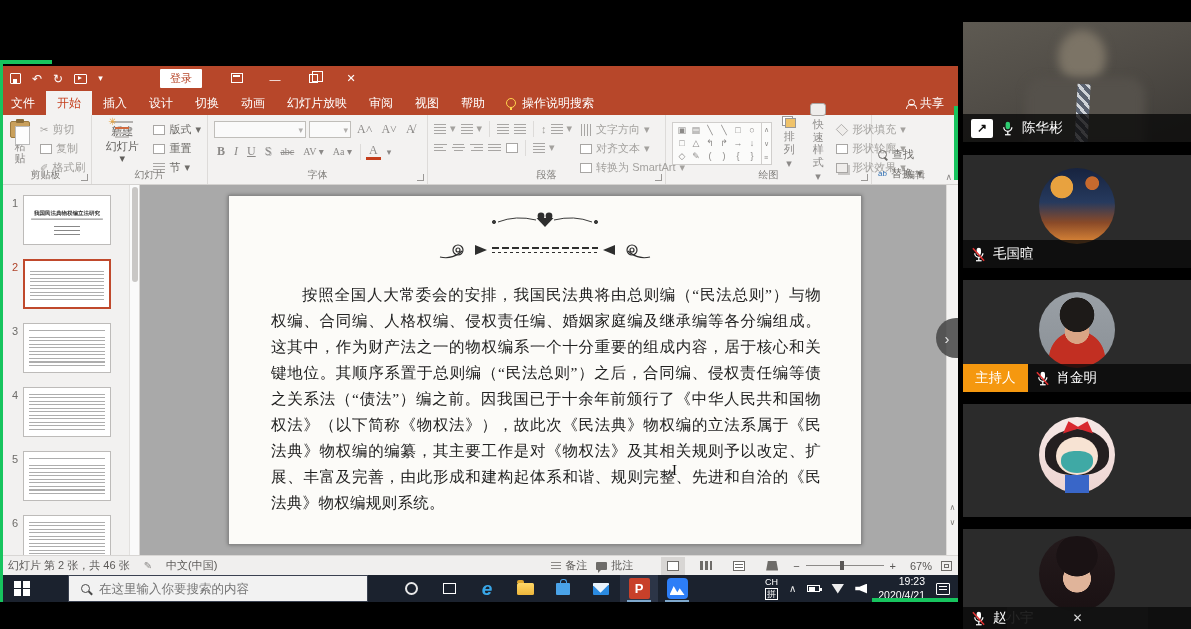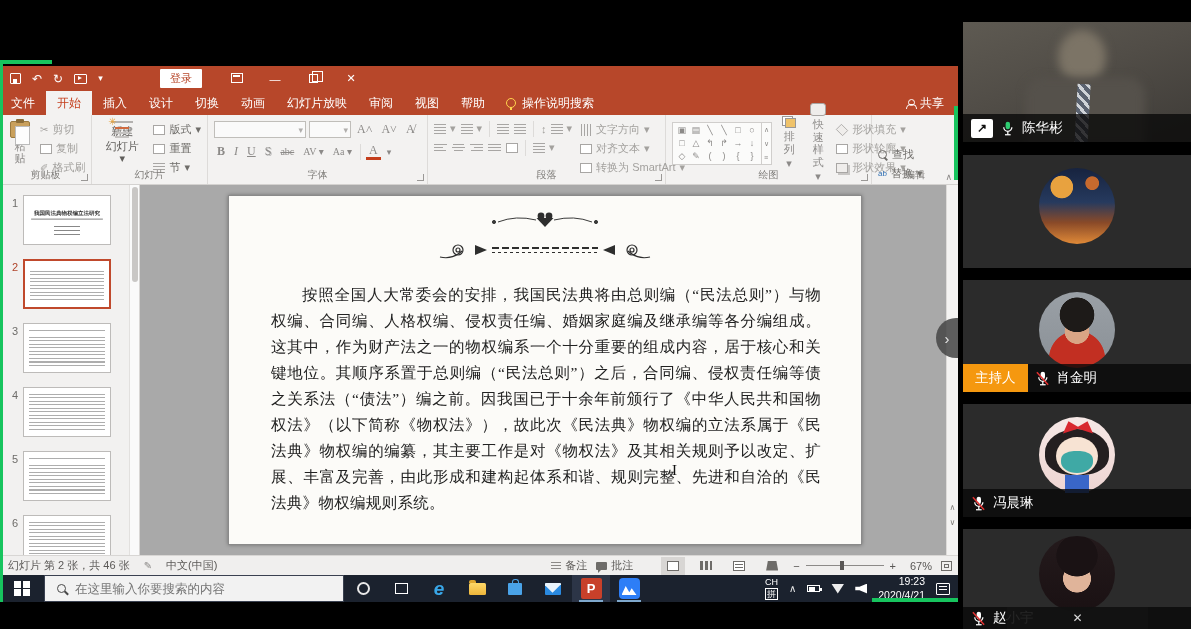--- a/index.html
+++ b/index.html
@@ -112,21 +112,21 @@
   .vb-ic.read::after { content:''; position:absolute; left:1px; top:2px; right:1px; height:1px; background:#6e6c69; box-shadow:0 3px 0 #6e6c69; }
   .vb-ic.show { clip-path:polygon(15% 0,85% 0,100% 100%,0 100%); border:none; background:#6e6c69; }
   .zoomer { display:flex; align-items:center; gap:6px; }
   .ztrack { width:78px; height:1px; background:#8c8a88; position:relative; }
   .zthumb { position:absolute; left:34px; top:-4px; width:4px; height:9px; background:#5a5856; }
   .zpct { width:30px; text-align:right; }
   .ic-fit { width:11px; height:10px; border:1px solid #6e6c69; position:relative; }
   .ic-fit::after { content:''; position:absolute; left:2px; top:2px; right:2px; bottom:2px; border:1px solid #6e6c69; }
 
   
-  #taskbar { position:absolute; left:0; top:575px; width:958px; height:27px; background:#1b222e; display:flex; align-items:center; color:#fff; }
+  #taskbar { position:absolute; left:0; top:575px; width:958px; height:27px; background:#1b222e; display:flex; align-items:center; color:#fff;gap:24px; }
   .tb-start { width:44px; height:100%; display:flex; align-items:center; justify-content:center; cursor:pointer; }
   .winlogo { display:grid; grid-template-columns:7px 7px; grid-auto-rows:7px; gap:1.5px; }
   .winlogo i { background:#fff; display:block; }
   .tb-search { width:300px; height:100%; background:#f2f2f2; display:flex; align-items:center; gap:9px; padding-left:12px; cursor:text; border:1px solid #3a4150; }
   .mag { width:9px; height:9px; border:1.7px solid #4a4a4a; border-radius:50%; position:relative; flex:none; }
   .mag::after { content:''; position:absolute; right:-4px; bottom:-2px; width:5px; height:1.7px; background:#4a4a4a; transform:rotate(45deg); }
   .tb-search input { border:none; outline:none; background:transparent; font-size:12.5px; color:#333; width:240px; font-family:"Liberation Sans", sans-serif; }
   .tb-icons { display:flex; align-items:center; height:100%; }
   .tbi { width:38px; height:100%; display:flex; align-items:center; justify-content:center; cursor:pointer; position:relative; }
   .tbi.open::after { content:''; position:absolute; left:7px; right:7px; bottom:0; height:2px; background:#7fa8cc; }
@@ -601,20 +601,30 @@
           <path d="M6 11 a6.5 6.5 0 0 0 13 0" stroke="#fff" stroke-width="2" fill="none"></path>
           <line x1="12.5" y1="18" x2="12.5" y2="23" stroke="#fff" stroke-width="2"></line>
           <line x1="8" y1="23" x2="17" y2="23" stroke="#fff" stroke-width="2"></line>
         </svg>
         <span>陈华彬</span>
       </div>
     </div>
 
     <div class="tile" style="top:155px; height:113px;">
       <div class="avatar av-mao"></div>
+      <div class="namebar">
+        <svg class="micsvg" width="15" height="17" viewBox="0 0 24 26">
+          <rect x="9" y="2" width="7" height="12" rx="3.5" fill="#fff"></rect>
+          <path d="M6 11 a6.5 6.5 0 0 0 13 0" stroke="#fff" stroke-width="2" fill="none"></path>
+          <line x1="12.5" y1="18" x2="12.5" y2="23" stroke="#fff" stroke-width="2"></line>
+          <line x1="8" y1="23" x2="17" y2="23" stroke="#fff" stroke-width="2"></line>
+          <line x1="3" y1="3" x2="21" y2="23" stroke="#e03131" stroke-width="2.5"></line>
+        </svg>
+        <span>毛国暄</span>
+      </div>
     </div>
 
     <div class="tile" style="top:280px; height:112px;">
       <div class="avatar av-xiao"></div>
       <div class="namebar">
         <span class="badge">主持人</span>
         <svg class="micsvg" width="15" height="17" viewBox="0 0 24 26">
           <rect x="9" y="2" width="7" height="12" rx="3.5" fill="#fff"></rect>
           <path d="M6 11 a6.5 6.5 0 0 0 13 0" stroke="#fff" stroke-width="2" fill="none"></path>
           <line x1="12.5" y1="18" x2="12.5" y2="23" stroke="#fff" stroke-width="2"></line>
@@ -627,30 +637,20 @@
 
     <div class="tile" style="top:404px; height:113px;">
       <div class="avatar av-feng">
         <span class="hair"></span>
           <span class="face"></span>
         <span class="bowl"></span>
           <span class="bowr"></span>
         <span class="mask"></span>
           <span class="body"></span>
       </div>
-      <div class="namebar">
-        <svg class="micsvg" width="15" height="17" viewBox="0 0 24 26">
-          <rect x="9" y="2" width="7" height="12" rx="3.5" fill="#fff"></rect>
-          <path d="M6 11 a6.5 6.5 0 0 0 13 0" stroke="#fff" stroke-width="2" fill="none"></path>
-          <line x1="12.5" y1="18" x2="12.5" y2="23" stroke="#fff" stroke-width="2"></line>
-          <line x1="8" y1="23" x2="17" y2="23" stroke="#fff" stroke-width="2"></line>
-          <line x1="3" y1="3" x2="21" y2="23" stroke="#e03131" stroke-width="2.5"></line>
-        </svg>
-        <span>冯晨琳</span>
-      </div>
     </div>
 
     <div class="tile" style="top:529px; height:100px;">
       <div class="avatar av-zhao"></div>
       <div class="namebar" style="height:22px;">
         <svg class="micsvg" width="15" height="17" viewBox="0 0 24 26">
           <rect x="9" y="2" width="7" height="12" rx="3.5" fill="#fff"></rect>
           <path d="M6 11 a6.5 6.5 0 0 0 13 0" stroke="#fff" stroke-width="2" fill="none"></path>
           <line x1="12.5" y1="18" x2="12.5" y2="23" stroke="#fff" stroke-width="2"></line>
           <line x1="8" y1="23" x2="17" y2="23" stroke="#fff" stroke-width="2"></line>

